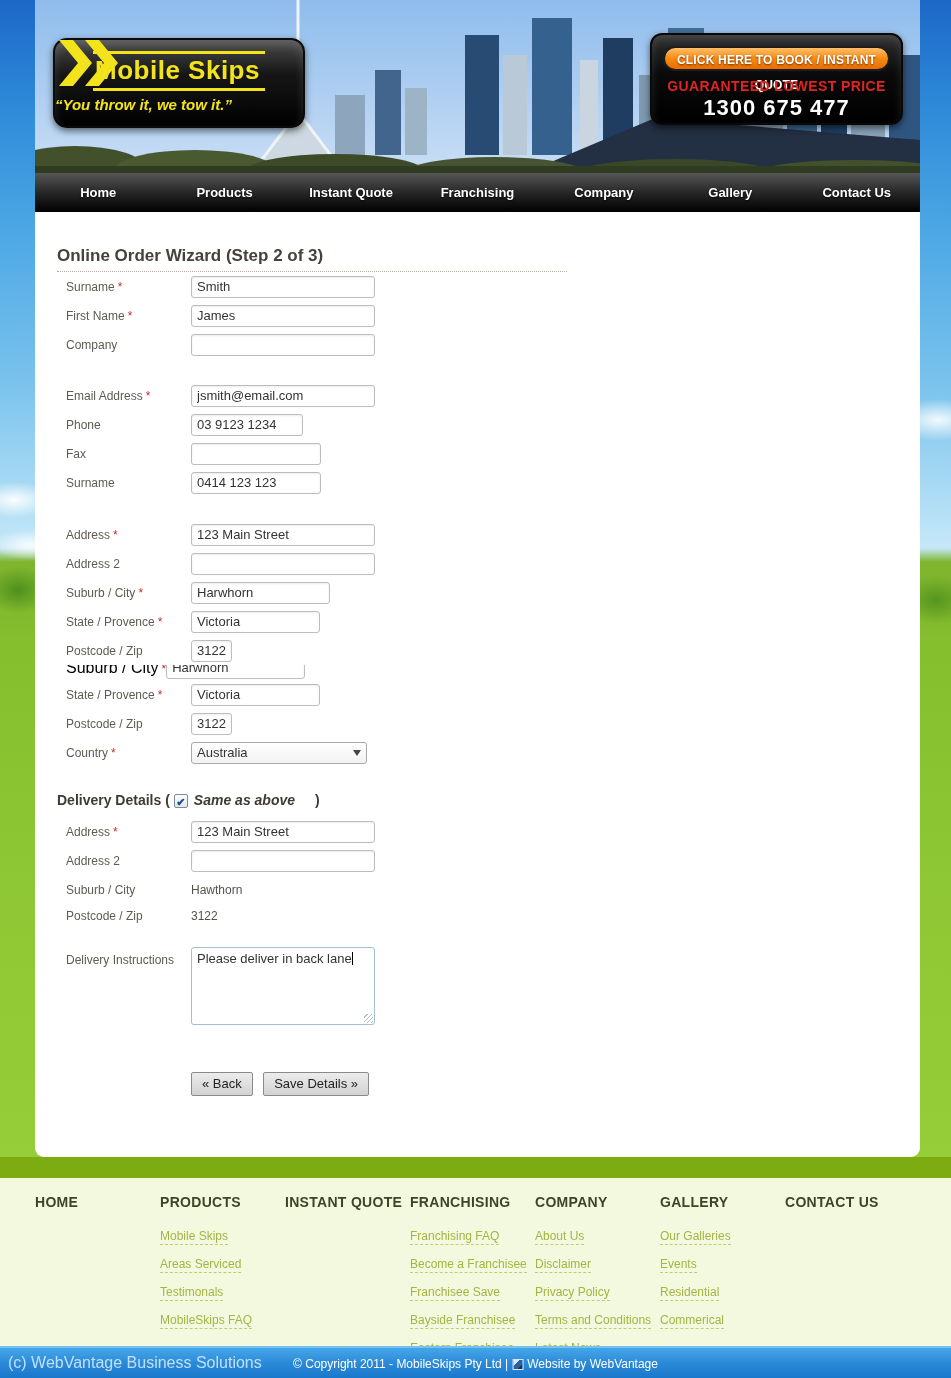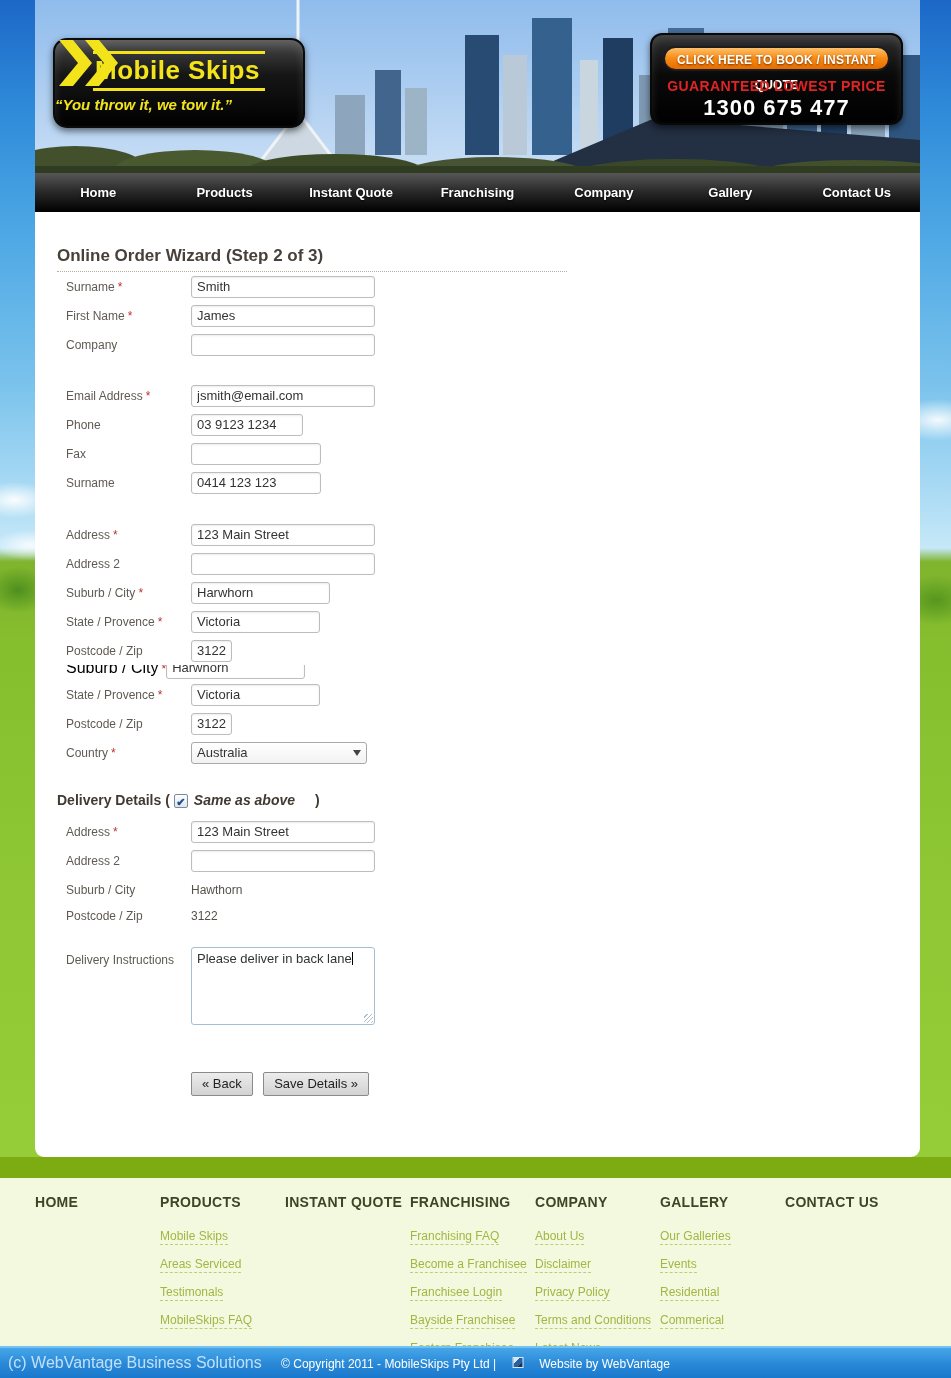--- a/index.html
+++ b/index.html
@@ -122,21 +122,21 @@
     border-bottom:1px dashed #bfcd77; padding-bottom:1px; text-decoration:none;
   }
 
   
   .bottom-bar {
     position:relative; width:951px; height:32px;
     background:linear-gradient(180deg,#47a6e8 0%,#2a8ad8 50%,#1a78cc 100%);
     border-top:2px solid #74c2f2;
   }
   .bottom-left { position:absolute; left:8px; top:6px; font-size:16px; color:rgba(225,243,255,.82); }
-  .bottom-center { position:absolute; left:50%; top:9px; transform:translateX(-50%); display:flex; align-items:flex-start; gap:16px; font-size:12px; color:#fff; white-space:nowrap; }
+  .bottom-center { position:absolute; left:50%; top:9px; transform:translateX(-50%); display:flex; align-items:center; gap:4px; font-size:12px; color:#fff; white-space:nowrap; }
   .webvantage-icon {
     display:inline-block; width:11px; height:11px; border:1px solid #d8e8f5;
     background:linear-gradient(135deg,#dce9f5 0 35%, #2b5f9e 35% 70%, #16335c 70% 100%);
   }
 </style>
 </head>
 <body>
 
 <div class="page-col">
 
@@ -345,21 +345,21 @@
       <div class="flink-row"><a class="flink">Testimonals</a></div>
       <div class="flink-row"><a class="flink">MobileSkips FAQ</a></div>
     </div>
     <div>
       <div class="fcol-title">INSTANT QUOTE</div>
     </div>
     <div>
       <div class="fcol-title">FRANCHISING</div>
       <div class="flink-row"><a class="flink">Franchising FAQ</a></div>
       <div class="flink-row"><a class="flink">Become a Franchisee</a></div>
-      <div class="flink-row"><a class="flink">Franchisee Login</a></div>
+      <div class="flink-row"><a class="flink">Franchisee Save</a></div>
       <div class="flink-row"><a class="flink">Bayside Franchisee</a></div>
       <div class="flink-row"><a class="flink">Eastern Franchisee</a></div>
     </div>
     <div>
       <div class="fcol-title">COMPANY</div>
       <div class="flink-row"><a class="flink">About Us</a></div>
       <div class="flink-row"><a class="flink">Disclaimer</a></div>
       <div class="flink-row"><a class="flink">Privacy Policy</a></div>
       <div class="flink-row"><a class="flink">Terms and Conditions</a></div>
       <div class="flink-row"><a class="flink">Latest News</a></div>

